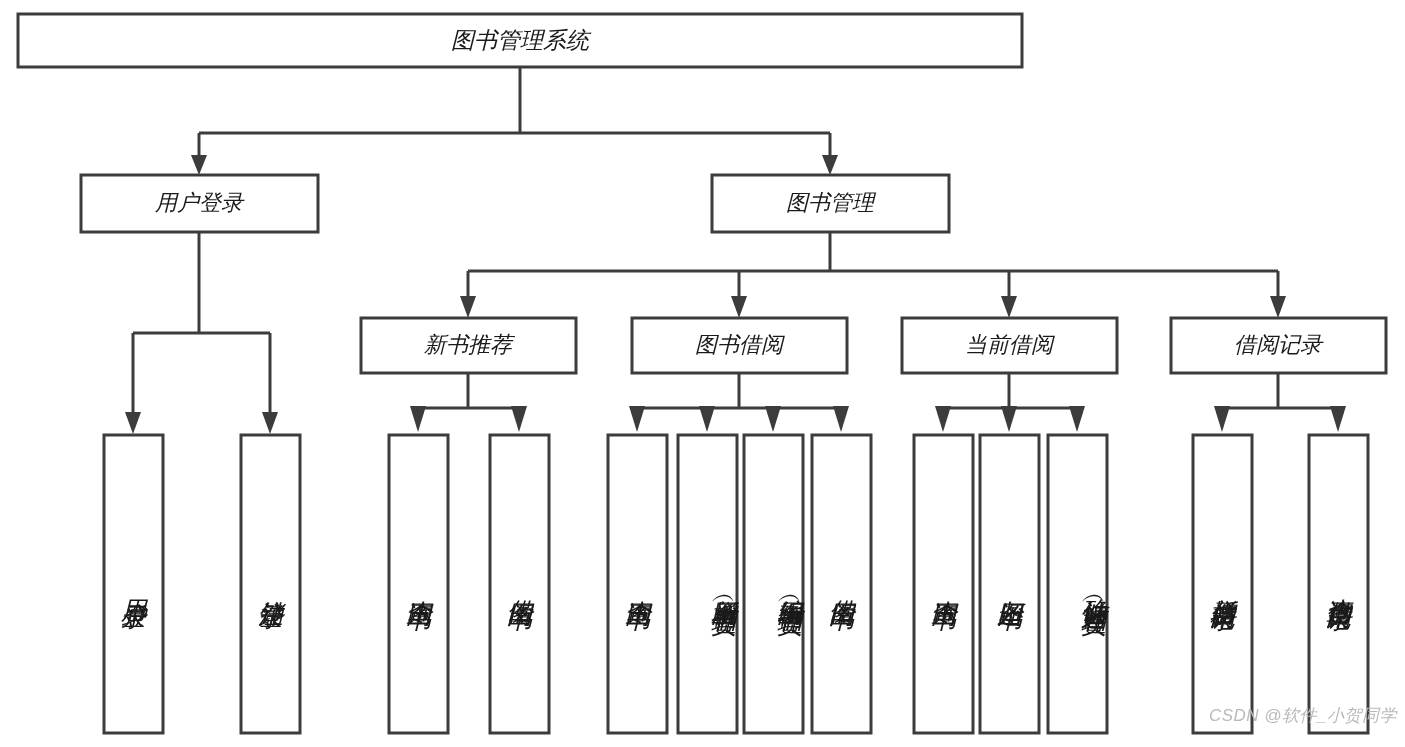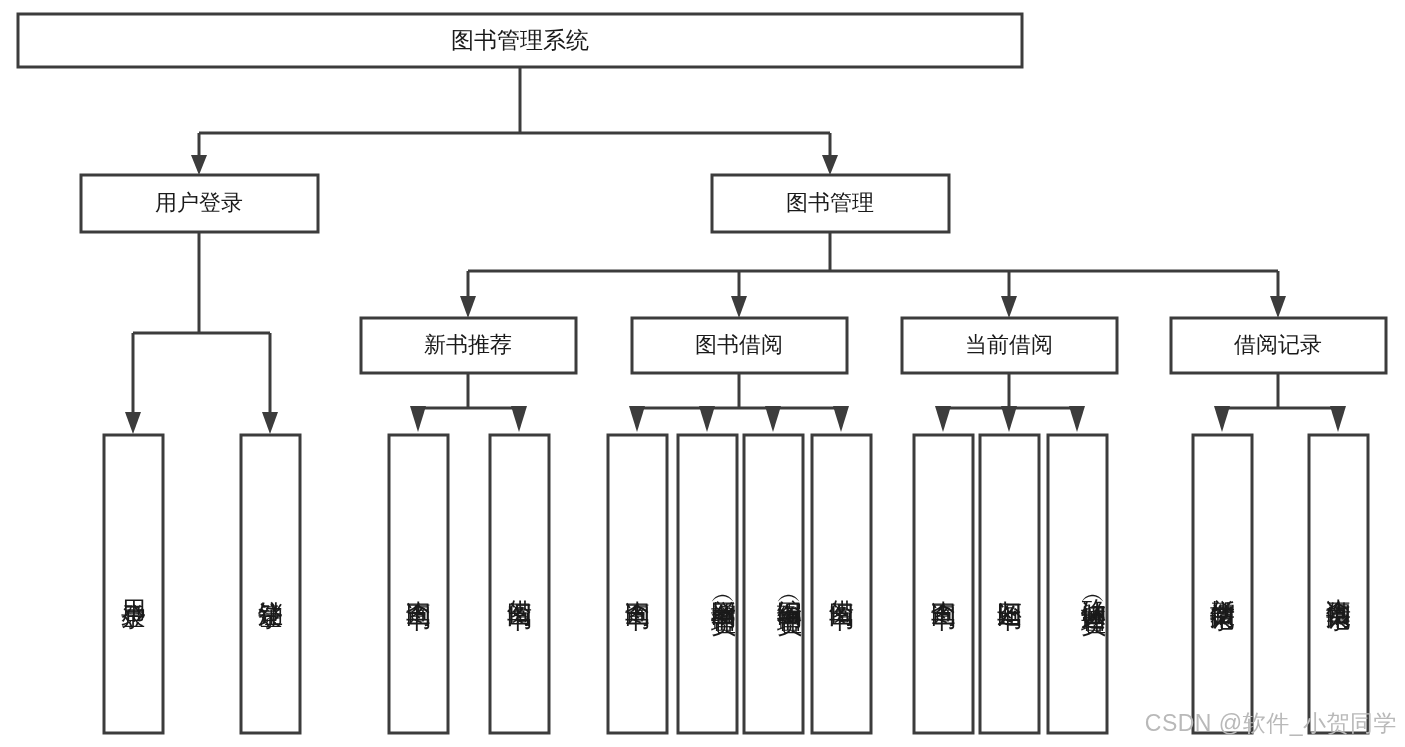--- a/index.html
+++ b/index.html
@@ -9,20 +9,21 @@
   }
   body {
     font-family: "Liberation Sans", "DejaVu Sans", sans-serif;
   }
   #diagram-root {
     position: relative;
     width: 1405px;
     height: 747px;
     background: #ffffff;
     overflow: hidden;
+    font-style: italic;
   }
   svg.diagram-svg {
     position: absolute;
     left: 0;
     top: 0;
     width: 1405px;
     height: 747px;
   }
   .node-box {
     fill: #ffffff;
@@ -62,23 +63,23 @@
     align-items: center;
     justify-content: center;
     text-align: center;
     white-space: nowrap;
     pointer-events: none;
     user-select: none;
   }
   .watermark {
     position: absolute;
     right: 8px;
-    bottom: 8px;
-    font-family: "Liberation Sans", "DejaVu Sans", sans-serif;
-    font-size: 23px;
+    bottom: 20px;
+    font-family: "Liberation Sans", "DejaVu Sans", sans-serif;
+    font-size: 17px;
     color: #b9b9b9;
     letter-spacing: 0.5px;
     white-space: nowrap;
   }
 </style>
 </head>
 <body>
 
 <div id="diagram-root">
 

